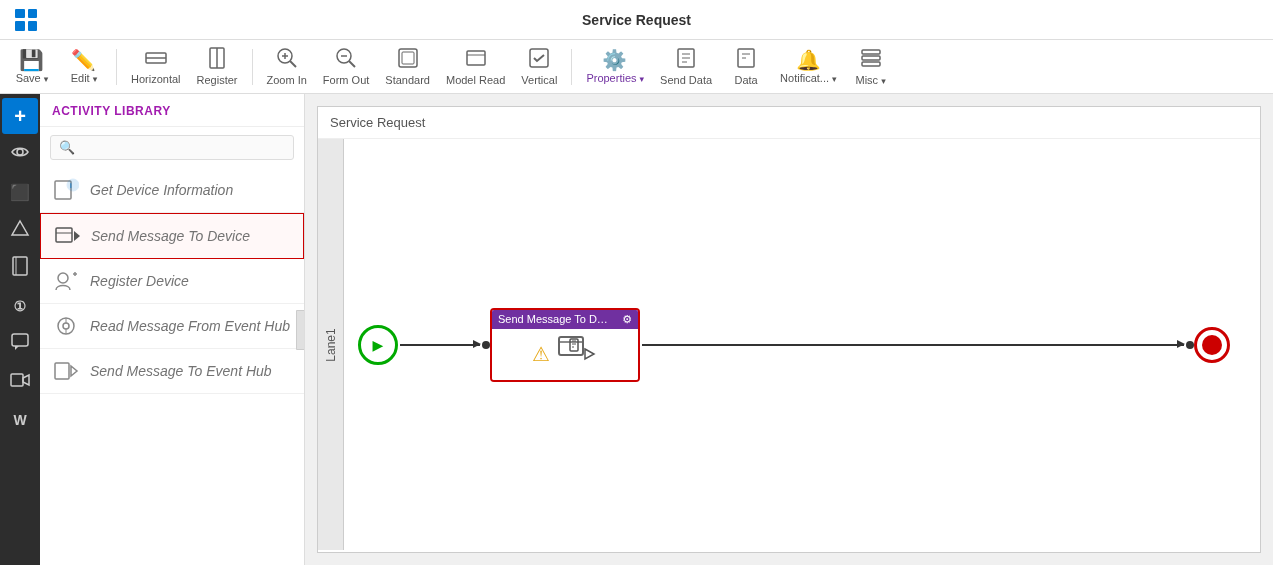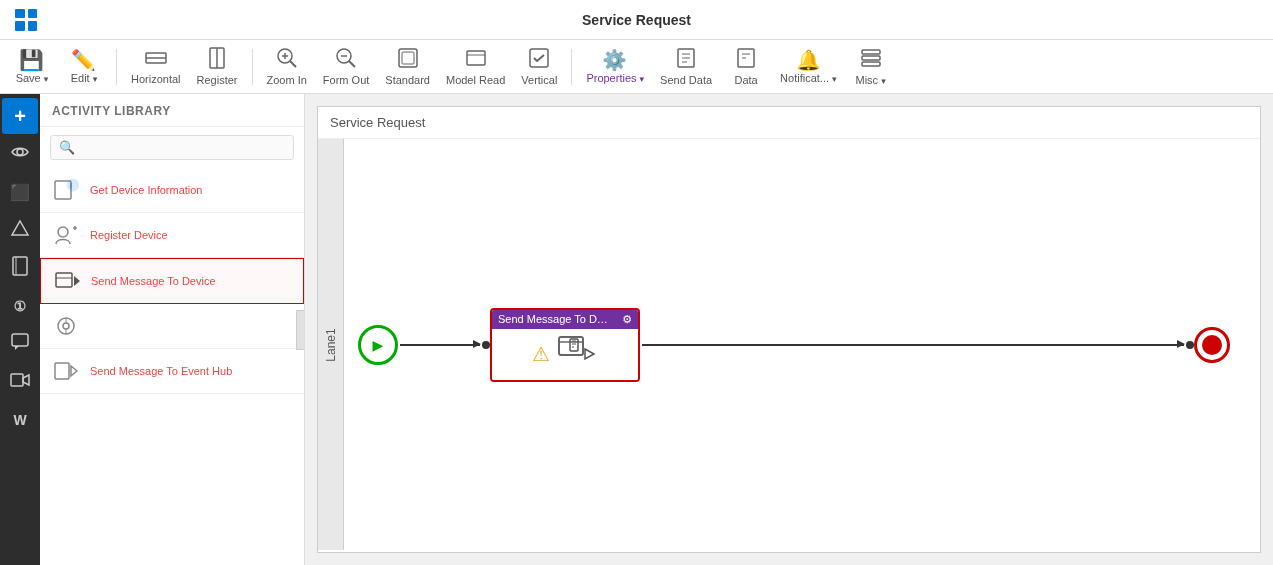--- a/index.html
+++ b/index.html
@@ -61,21 +61,21 @@
     
     .activity-panel {
       width: 265px; background: #fff; border-right: 1px solid #ddd;
       display: flex; flex-direction: column; flex-shrink: 0; overflow: hidden;
     }
     .activity-header {
       display: flex; align-items: center; justify-content: space-between;
       padding: 10px 12px 8px; border-bottom: 1px solid #eee;
     }
     .activity-title {
-      font-size: 12px; font-weight: 700; color: #737373; text-transform: uppercase; letter-spacing: 0.5px;
+      font-size: 12px; font-weight: 700; color: #a21caf; text-transform: uppercase; letter-spacing: 0.5px;
     }
     .search-box {
       margin: 8px 10px; display: flex; align-items: center;
       border: 1px solid #ddd; border-radius: 3px; padding: 4px 8px; background: #fafafa;
     }
     .search-box input {
       border: none; background: transparent; outline: none; flex: 1; font-size: 13px; color: #555;
     }
     .search-icon-span { color: #999; font-size: 13px; margin-right: 4px; }
 
@@ -91,21 +91,21 @@
     .activity-list { overflow-y: auto; flex: 1; }
     .activity-item {
       display: flex; align-items: center; padding: 8px 12px; cursor: pointer;
       border-bottom: 1px solid #f0f0f0; gap: 10px;
     }
     .activity-item.selected { border: 1.5px solid #c00; background: #fff8f8; }
     .activity-item-icon {
       width: 28px; height: 28px; display: flex; align-items: center; justify-content: center;
       flex-shrink: 0;
     }
-    .activity-item-label { font-size: 11px; color: #ef4444; line-height: 1.3; }
+    .activity-item-label { font-size: 14px; color: #737373; line-height: 1.3; font-style: italic; }
 
     
     .collapse-btn {
       position: absolute; right: -12px; top: 50%; transform: translateY(-50%);
       width: 20px; height: 40px; background: #e0e0e0; border: 1px solid #ccc;
       border-radius: 0 4px 4px 0; cursor: pointer; display: flex; align-items: center; justify-content: center;
       font-size: 12px; color: #555; z-index: 10;
     }
 
     
@@ -378,52 +378,53 @@
           <svg width="26" height="26" viewBox="0 0 26 26">
             <rect x="2" y="4" width="16" height="18" rx="1" fill="none" stroke="#888" stroke-width="1.5"></rect>
             <circle cx="20" cy="8" r="6" fill="#0078d4" opacity="0.15" stroke="#0078d4" stroke-width="1"></circle>
             <text x="17" y="11" font-size="8" fill="#0078d4">i</text>
           </svg>
         </div>
         <span class="activity-item-label">Get Device Information</span>
       </div>
 
 
+      <div class="activity-item selected">
+        <div class="activity-item-icon">
+          <svg width="26" height="26" viewBox="0 0 26 26">
+            <rect x="2" y="5" width="16" height="14" rx="1" fill="none" stroke="#555" stroke-width="1.5"></rect>
+            <line x1="2" y1="10" x2="18" y2="10" stroke="#555" stroke-width="1"></line>
+            <path d="M20 8 L26 13 L20 18Z" fill="#555"></path>
+          </svg>
+        </div>
+        <span class="activity-item-label">Send Message To Device</span>
+      </div>
+
       <div class="activity-item">
         <div class="activity-item-icon">
           <svg width="26" height="26" viewBox="0 0 26 26">
             <circle cx="10" cy="10" r="5" fill="none" stroke="#888" stroke-width="1.5"></circle>
             <path d="M3 22 C3 16, 17 16, 17 22" fill="none" stroke="#888" stroke-width="1.5"></path>
             <line x1="20" y1="6" x2="24" y2="6" stroke="#888" stroke-width="1.5"></line>
             <line x1="22" y1="4" x2="22" y2="8" stroke="#888" stroke-width="1.5"></line>
           </svg>
         </div>
         <span class="activity-item-label">Register Device</span>
       </div>
 
-      <div class="activity-item selected">
-        <div class="activity-item-icon">
-          <svg width="26" height="26" viewBox="0 0 26 26">
-            <rect x="2" y="5" width="16" height="14" rx="1" fill="none" stroke="#555" stroke-width="1.5"></rect>
-            <line x1="2" y1="10" x2="18" y2="10" stroke="#555" stroke-width="1"></line>
-            <path d="M20 8 L26 13 L20 18Z" fill="#555"></path>
-          </svg>
-        </div>
-        <span class="activity-item-label">Send Message To Device</span>
-      </div>
-
       <div class="activity-item">
         <div class="activity-item-icon">
           <svg width="26" height="26" viewBox="0 0 26 26">
             <circle cx="13" cy="13" r="8" fill="none" stroke="#888" stroke-width="1.5"></circle>
             <circle cx="13" cy="13" r="3" fill="none" stroke="#888" stroke-width="1.5"></circle>
             <line x1="13" y1="5" x2="13" y2="10" stroke="#888" stroke-width="1"></line>
             <line x1="13" y1="16" x2="13" y2="21" stroke="#888" stroke-width="1"></line>
           </svg>
         </div>
+        <span class="activity-item-label">Read Message From Event Hub</span>
       </div>
 
       <div class="activity-item">
         <div class="activity-item-icon">
           <svg width="26" height="26" viewBox="0 0 26 26">
             <rect x="2" y="5" width="14" height="16" rx="1" fill="none" stroke="#888" stroke-width="1.5"></rect>
             <path d="M18 8 L24 13 L18 18Z" fill="none" stroke="#888" stroke-width="1.5"></path>
           </svg>
         </div>
         <span class="activity-item-label">Send Message To Event Hub</span>

